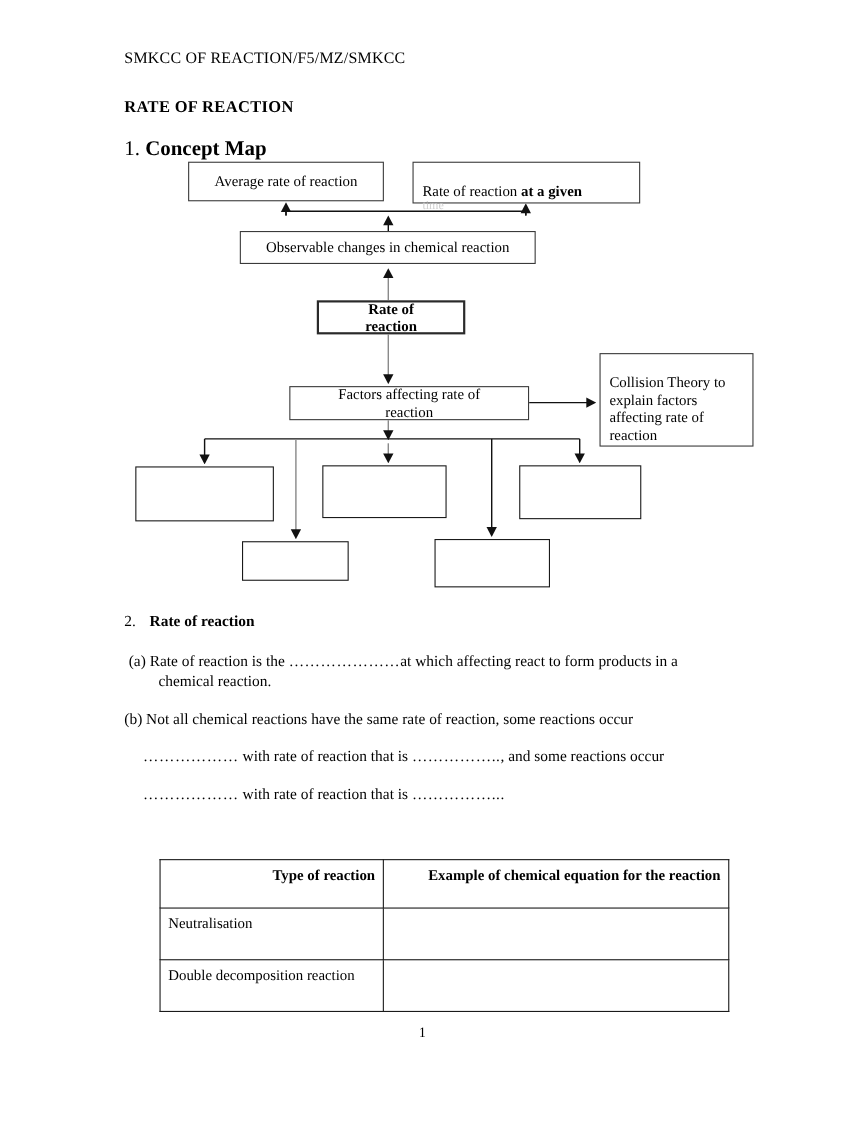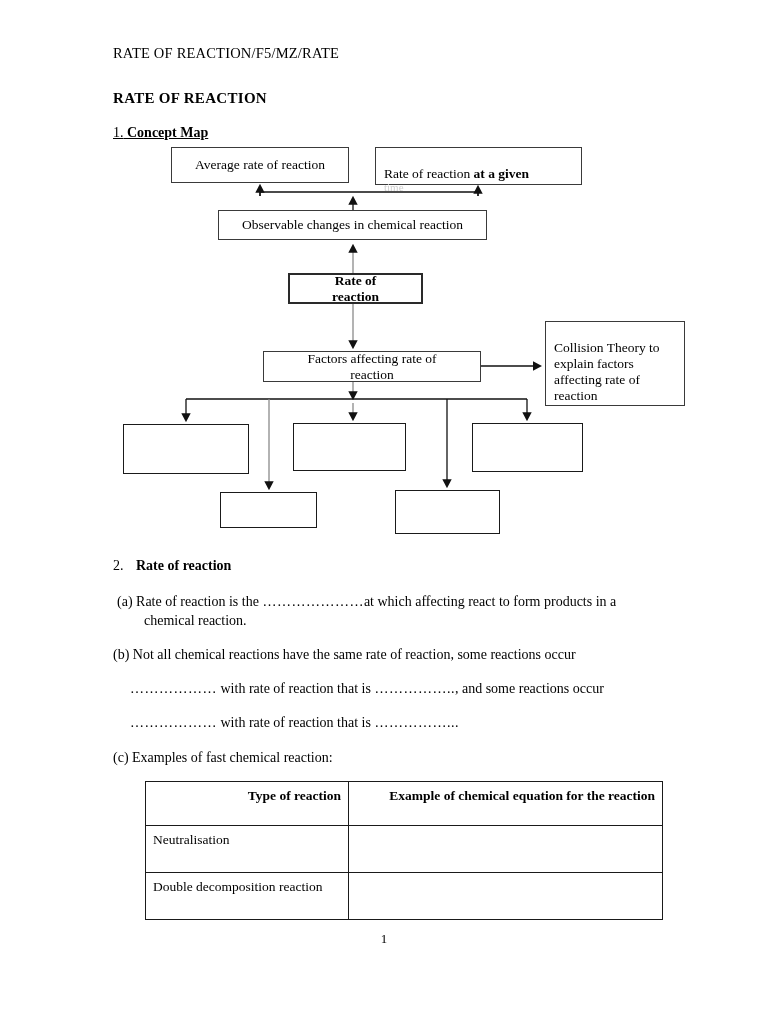--- a/index.html
+++ b/index.html
@@ -34,22 +34,21 @@
     left: 113px;
     top: 90px;
     font-size: 15px;
     font-weight: bold;
     letter-spacing: 0.3px;
   }
   .section-1 {
     position: absolute;
     left: 113px;
     top: 125px;
-    font-size: 14px;
-    text-decoration: underline;
+    font-size: 19px;
   }
   .section-1 .num { font-weight: normal; }
   .section-1 .lbl { font-weight: bold; }
 
   .section-2 {
     position: absolute;
     left: 113px;
     top: 558px;
     font-size: 14px;
   }
@@ -147,21 +146,21 @@
     width: 768px;
     text-align: center;
     font-size: 13px;
   }
 </style>
 </head>
 <body>
 
 <div class="page">
 
-  <div class="doc-header">RATE OF REACTION/F5/MZ/RATE</div>
+  <div class="doc-header">SMKCC OF REACTION/F5/MZ/SMKCC</div>
   <div class="doc-title">RATE OF REACTION</div>
 
   <div class="section-1">
     <span class="num">1.</span>
     <span class="lbl">Concept  Map</span>
   </div>
 
   <div class="map">
 
     <svg class="connectors" viewBox="0 0 768 560" xmlns="http://www.w3.org/2000/svg">
@@ -260,23 +259,20 @@
   </div>
 
   <div class="para p-b2">
     <span class="dots">………………</span><span> with rate of reaction that is </span><span class="dots">……………..</span><span>, and some reactions occur</span>
   </div>
 
   <div class="para p-b3">
     <span class="dots">………………</span><span> with rate of reaction that is </span><span class="dots">……………...</span>
   </div>
 
-  <div class="para p-c">
-    <span>(c) Examples of fast chemical reaction:</span>
-  </div>
 
   <table class="tbl">
     <thead>
       <tr>
         <th class="c-type">Type of reaction</th>
         <th>Example of chemical equation for the reaction</th>
       </tr>
     </thead>
     <tbody>
       <tr>

